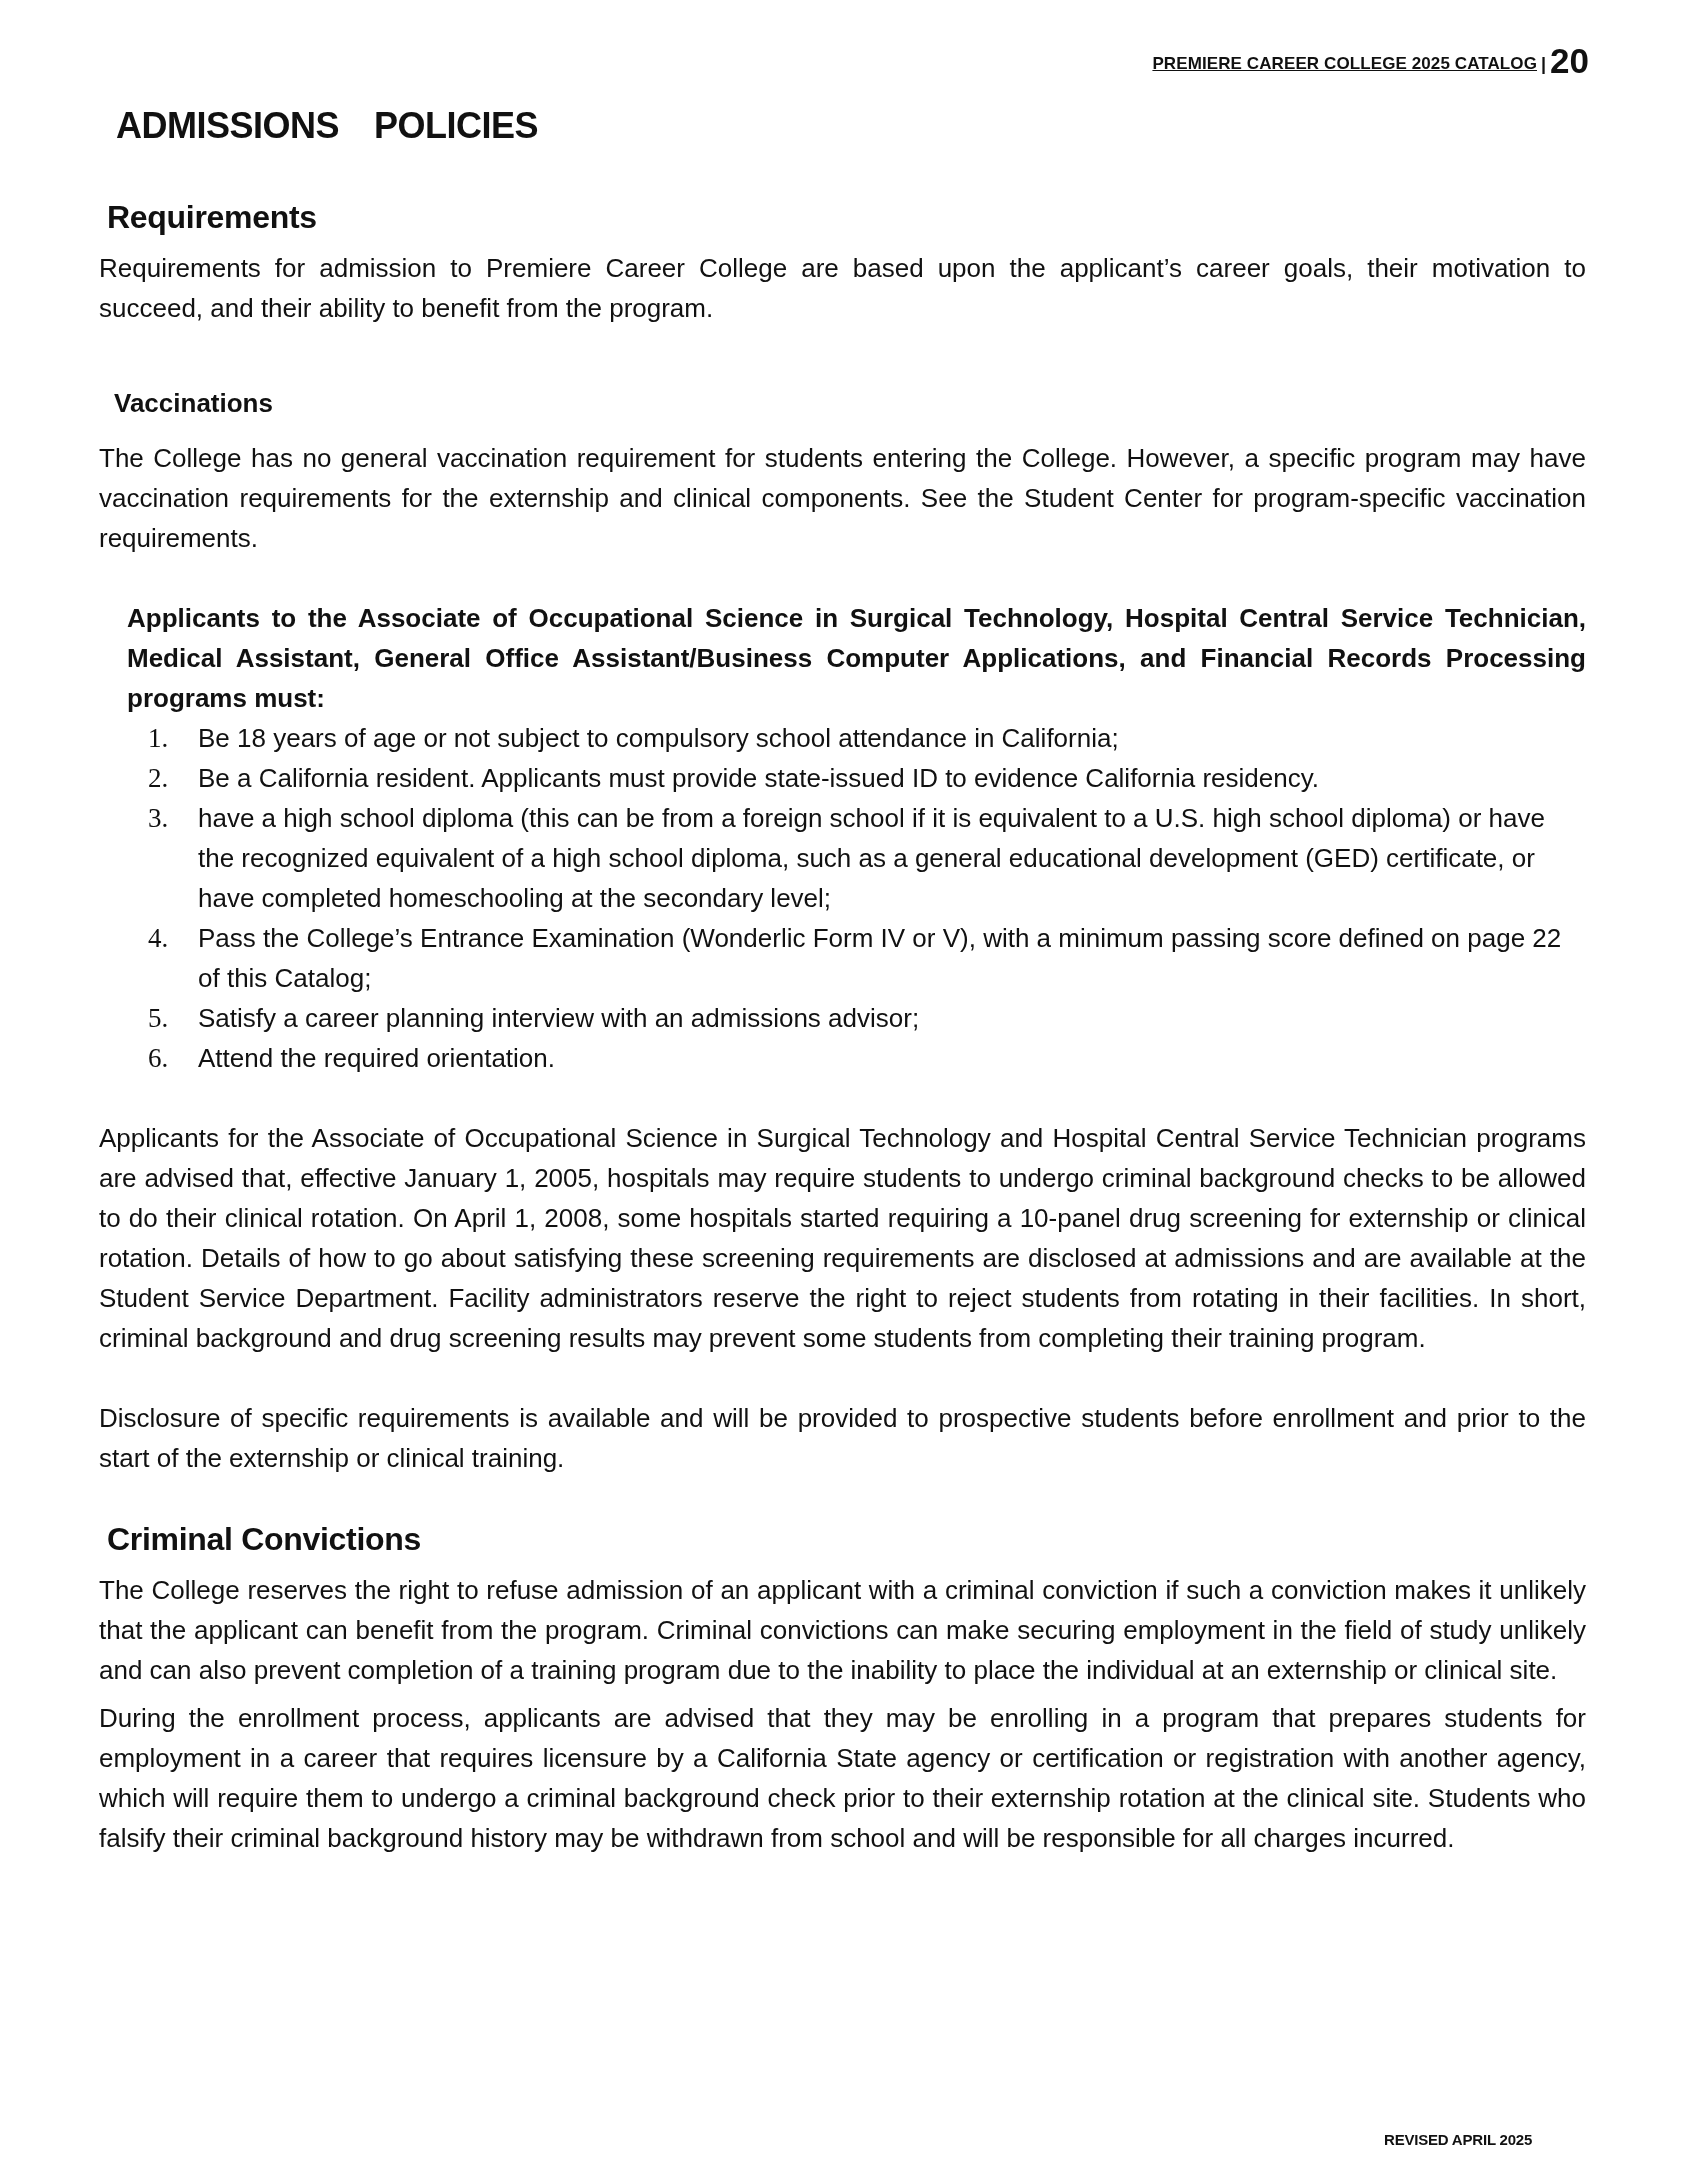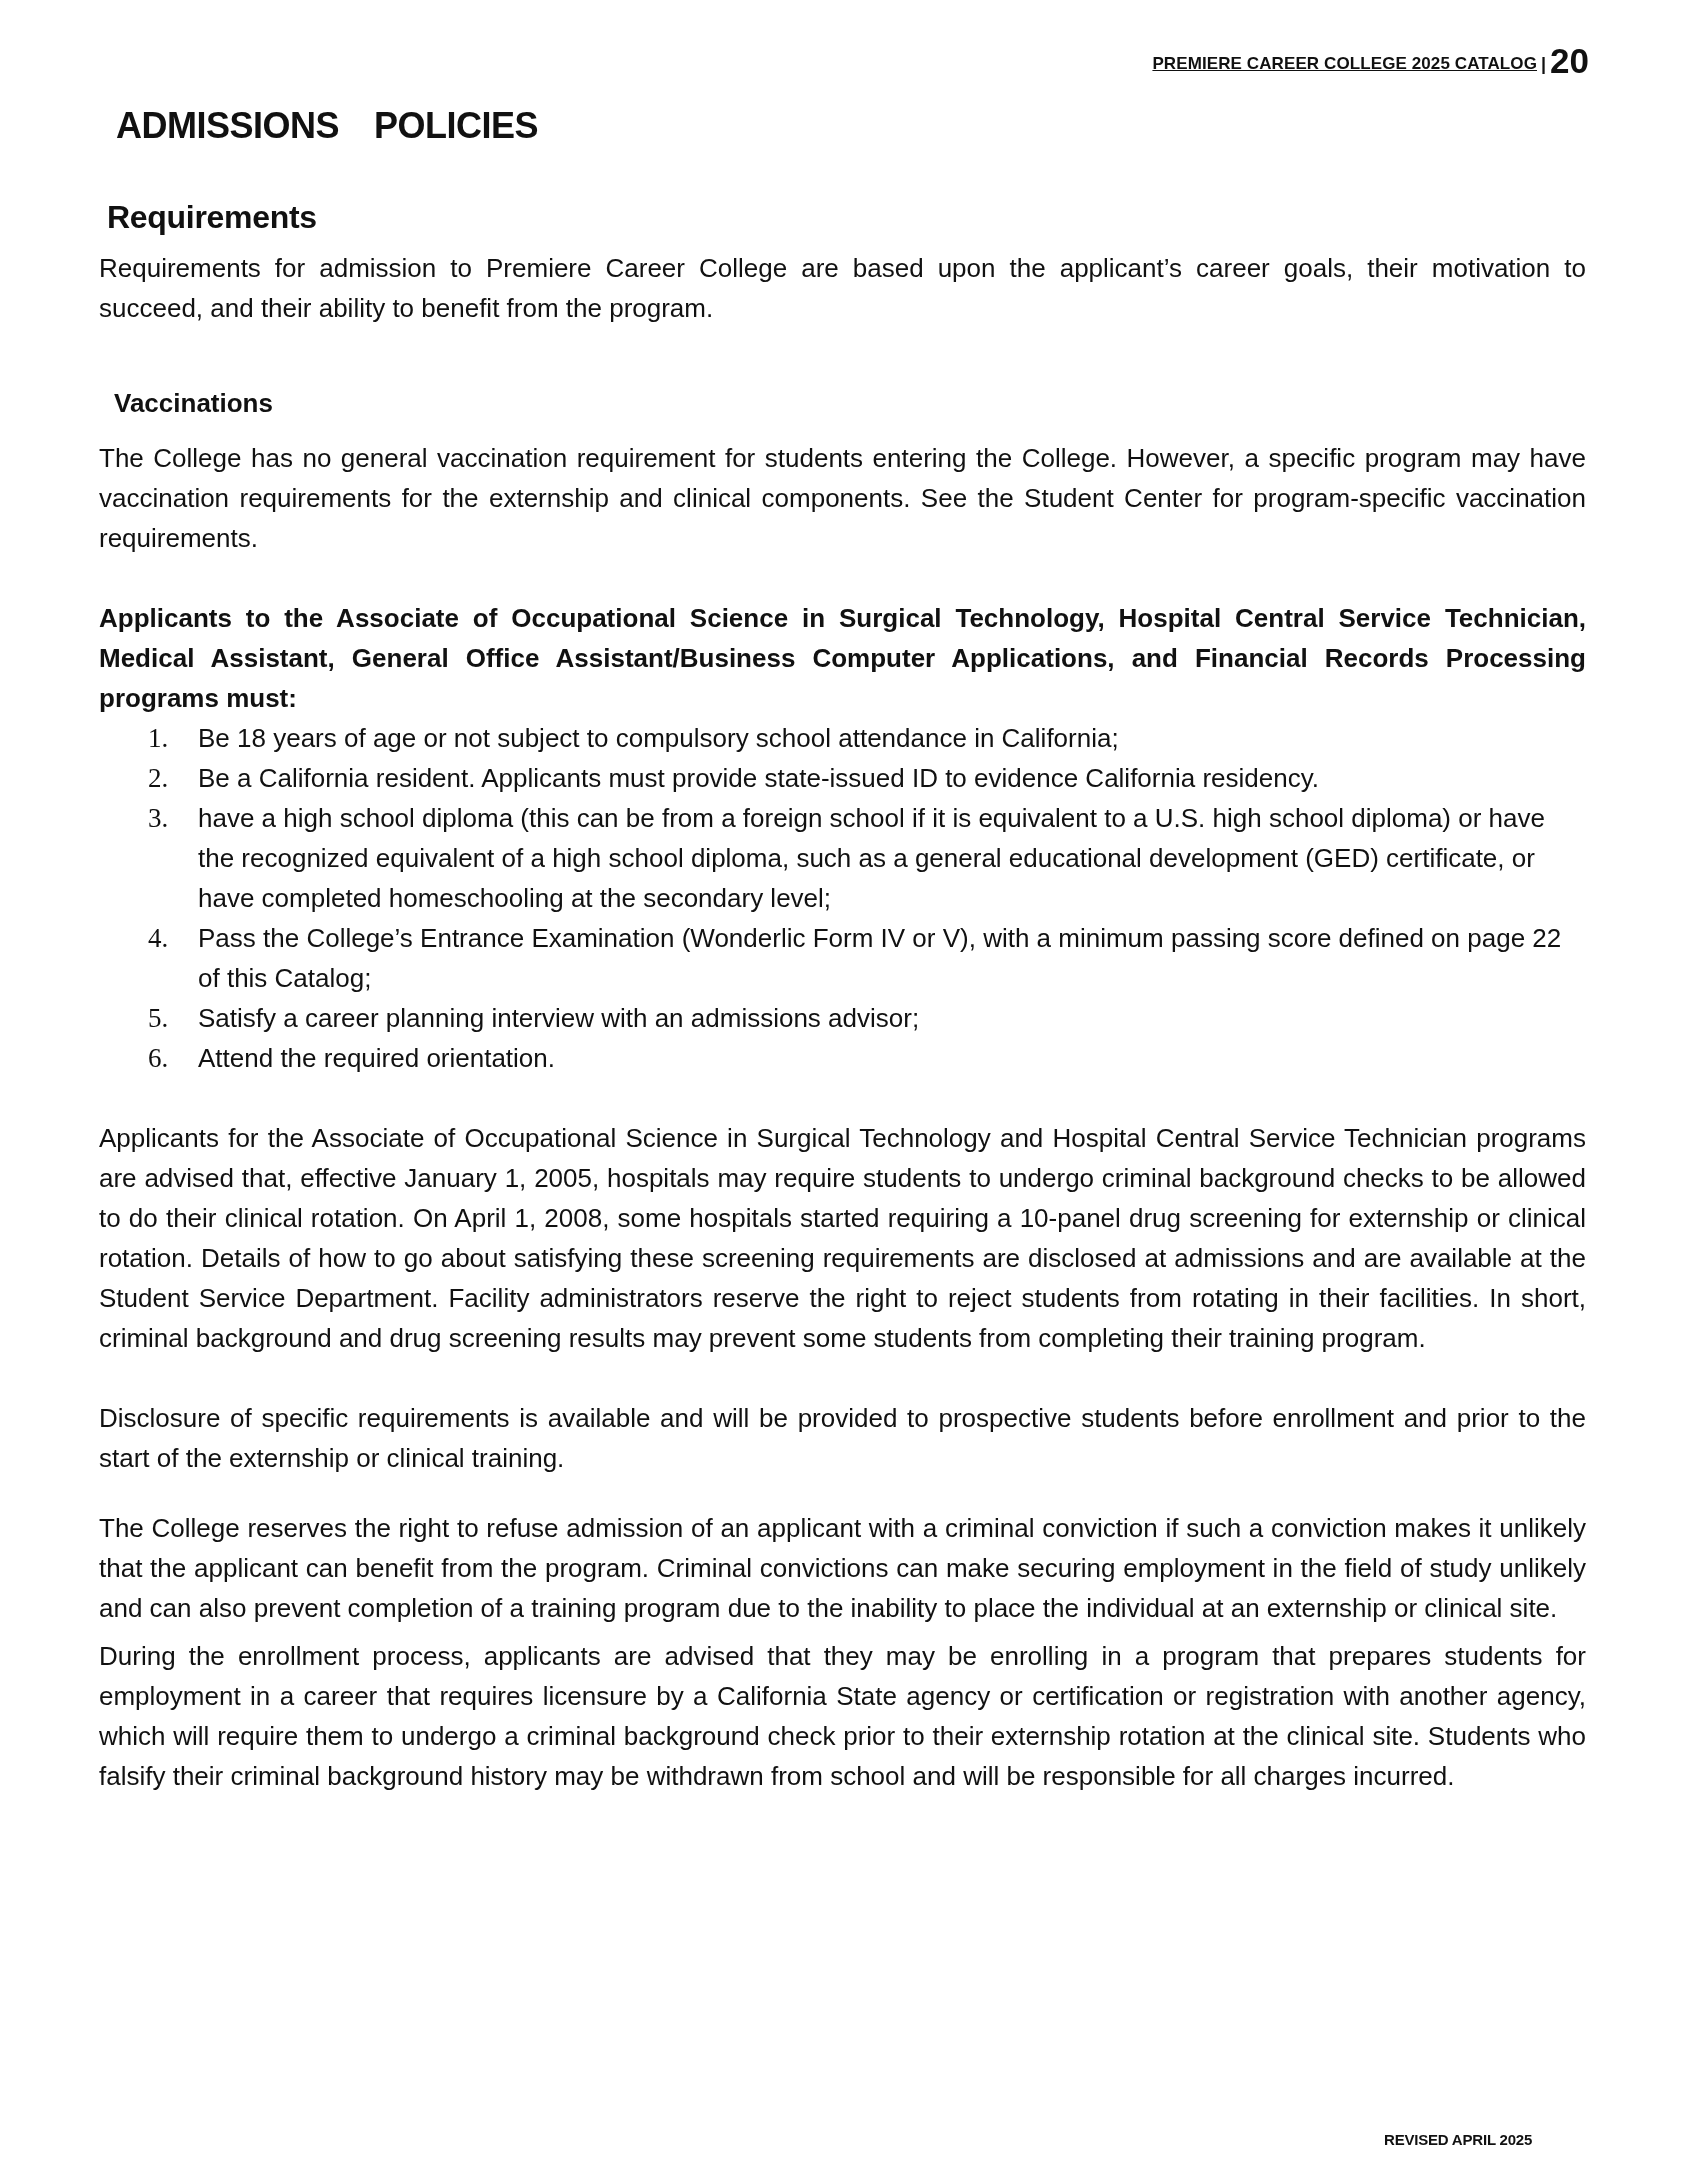--- a/index.html
+++ b/index.html
@@ -23,21 +23,21 @@
   }
   .content {
     position: absolute; left: 99px; top: 186px; width: 1487px;
     font-size: 26px; line-height: 40px;
   }
   h2 { font-size: 32px; font-weight: bold; margin: 8px; line-height: 46px; letter-spacing: -0.3px; }
   h3 { font-size: 26px; font-weight: bold; margin: 15px; line-height: 40px; }
   p { margin: 0; text-align: justify; }
   .gap { height: 40px; }
   .small-gap { height: 8px; }
-  .bold-p { font-weight: bold; }
+  .bold-p { font-weight: bold; margin-left: 28px; }
   ol.reqs { margin: 0; padding-left: 0; list-style: none; }
   ol.reqs li { display: flex; padding-left: 49px; }
   ol.reqs .num { width: 50px; flex: 0 0 50px; font-family: "Liberation Serif", serif; font-size: 27px; }
   ol.reqs .txt { flex: 1; }
   .footer {
     position: absolute; left: 1384px; top: 2131px;
     font-size: 15px; font-weight: bold; letter-spacing: -0.2px;
   }
 </style>
 </head>
@@ -86,20 +86,21 @@
           <span class="txt">Attend the required orientation.</span>
         </li>
     </ol>
     <div class="gap"></div>
     <p>Applicants for the Associate of Occupational Science in Surgical Technology and Hospital Central Service Technician programs are advised that, effective January 1, 2005, hospitals may require students to undergo criminal background checks to be allowed to do their clinical rotation. On April 1, 2008, some hospitals started requiring a 10-panel drug screening for externship or clinical rotation. Details of how to go about satisfying these screening requirements are disclosed at admissions and are available at the Student Service Department. Facility administrators reserve the right to reject students from rotating in their facilities. In short, criminal background and drug screening results may prevent some students from completing their training program.</p>
     <div class="gap"></div>
     <p>Disclosure of specific requirements is available and will be provided to prospective students before enrollment and prior to the start of the externship or clinical training.</p>
   </section>
   <div class="gap" style="height:30px"></div>
   <section>
+    <h2>Criminal Convictions</h2>
     <p>The College reserves the right to refuse admission of an applicant with a criminal conviction if such a conviction makes it unlikely that the applicant can benefit from the program. Criminal convictions can make securing employment in the field of study unlikely and can also prevent completion of a training program due to the inability to place the individual at an externship or clinical site.</p>
     <div class="small-gap"></div>
     <p>During the enrollment process, applicants are advised that they may be enrolling in a program that prepares students for employment in a career that requires licensure by a California State agency or certification or registration with another agency, which will require them to undergo a criminal background check prior to their externship rotation at the clinical site. Students who falsify their criminal background history may be withdrawn from school and will be responsible for all charges incurred.</p>
   </section>
 </div>
 
 <div class="footer">REVISED APRIL 2025</div>
 
 
 </body></html>

